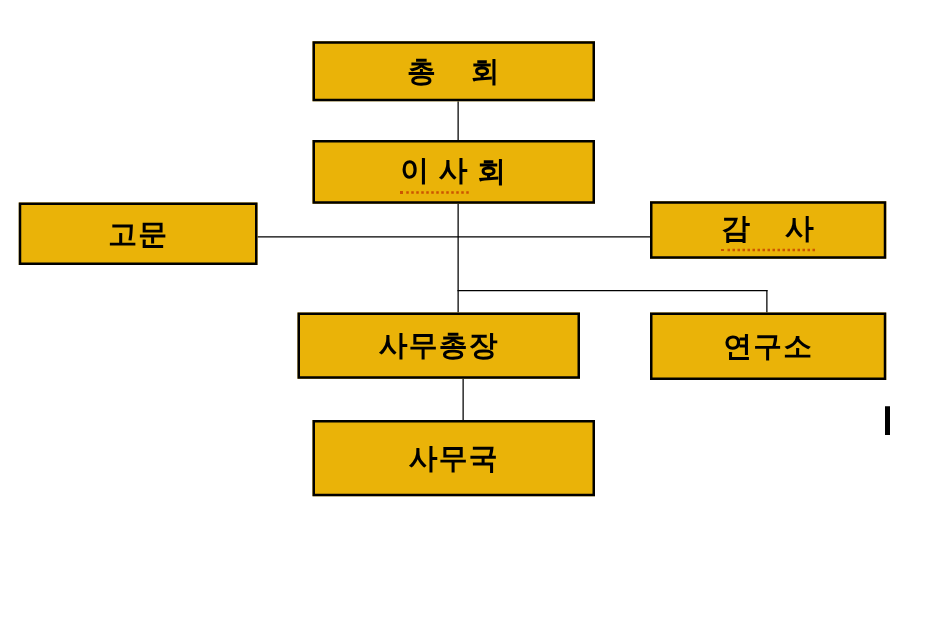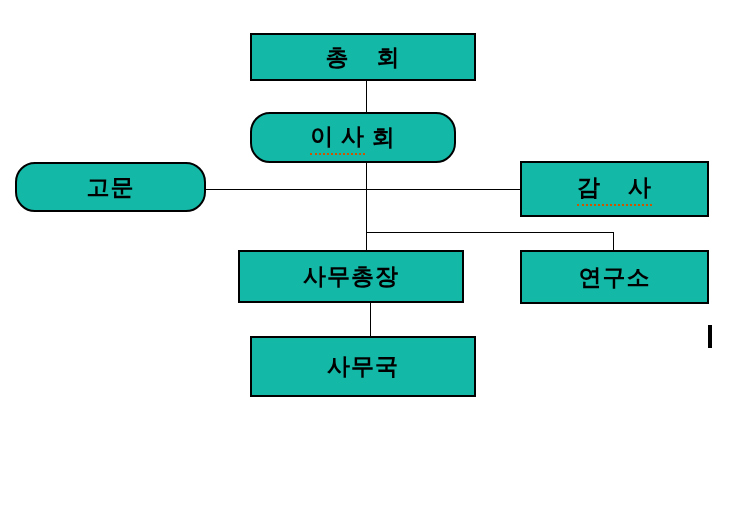--- a/index.html
+++ b/index.html
@@ -12,21 +12,21 @@
     width: 751px;
     height: 507px;
     background: #ffffff;
     overflow: hidden;
     font-family: "Liberation Serif", "DejaVu Serif", serif;
   }
   .org-box {
     position: absolute;
     box-sizing: border-box;
     border: 2px solid #000000;
-    background: #14b8a6;
+    background: #eab308;
     display: flex;
     align-items: center;
     justify-content: center;
     font-size: 23px;
     font-weight: bold;
     color: #000000;
     letter-spacing: 1px;
   }
   .org-box span {
     white-space: pre;
@@ -39,23 +39,23 @@
     position: absolute;
     background: #000000;
   }
   .cursor-mark {
     position: absolute;
     background: #000000;
   }
 
   
   #node-general-assembly   { left: 250px; top: 33px;  width: 226px; height: 48px; }
-  #node-board-of-directors { left: 250px; top: 112px; width: 206px; height: 51px; border-radius: 20px; }
-  #node-advisor            { left: 15px;  top: 162px; width: 191px; height: 50px; border-radius: 20px; }
-  #node-auditor            { left: 520px; top: 161px; width: 189px; height: 56px; }
+  #node-board-of-directors { left: 250px; top: 112px; width: 226px; height: 51px; }
+  #node-advisor            { left: 15px;  top: 162px; width: 191px; height: 50px; }
+  #node-auditor            { left: 520px; top: 161px; width: 189px; height: 46px; }
   #node-secretary-general  { left: 238px; top: 250px; width: 226px; height: 53px; }
   #node-research-institute { left: 520px; top: 250px; width: 189px; height: 54px; }
   #node-secretariat        { left: 250px; top: 336px; width: 226px; height: 61px; justify-content: center; }
 
   
   #conn-v1 { left: 366px; top: 81px;  width: 1px;   height: 31px; }
   #conn-v2 { left: 366px; top: 163px; width: 1px;   height: 87px; }
   #conn-h1 { left: 206px; top: 189px; width: 314px; height: 1px;  }
   #conn-h2 { left: 366px; top: 232px; width: 248px; height: 1px;  }
   #conn-v3 { left: 613px; top: 232px; width: 1px;   height: 18px; }

